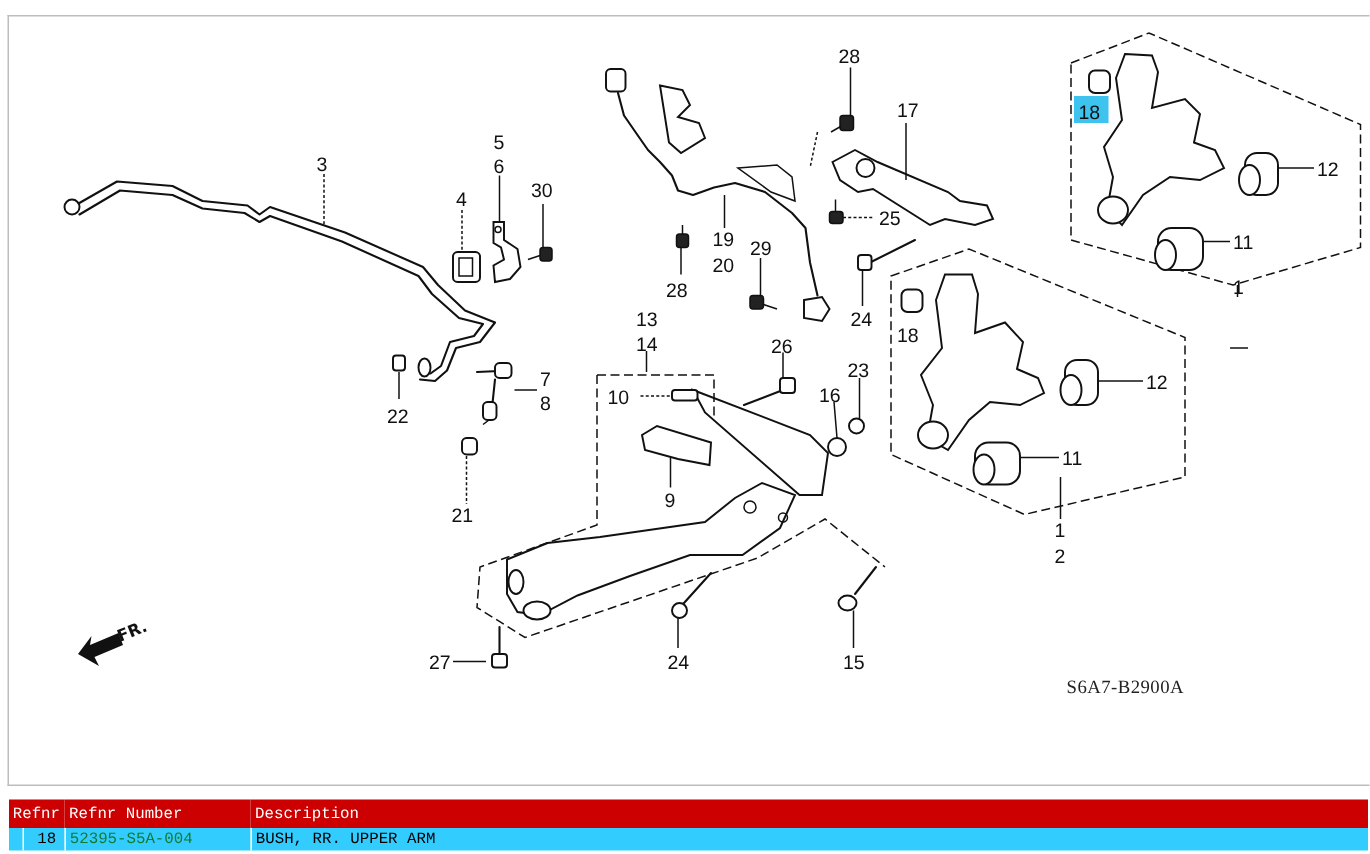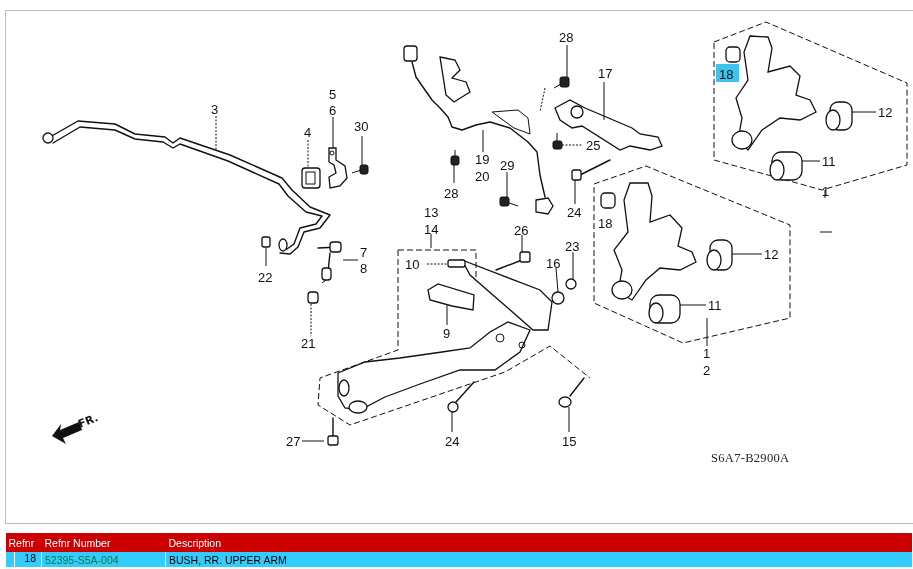--- a/index.html
+++ b/index.html
@@ -8,21 +8,21 @@
   #diagram-svg { position:absolute; left:0; top:0; width:913px; height:528px; }
   .callout { font-family:"Liberation Sans", sans-serif; font-size:13px; fill:#111; }
   .callout-hl-bg { fill:#3ec3ef; }
   .code { font-family:"Liberation Serif", serif; font-size:12.5px; fill:#222; letter-spacing:0.3px; }
   .ln { stroke:#111; stroke-width:1.4; fill:none; stroke-linecap:round; stroke-linejoin:round; }
   .thin { stroke:#111; stroke-width:1; fill:none; }
   .dash { stroke:#111; stroke-width:1; fill:none; stroke-dasharray:6 3; }
   .dot { stroke:#111; stroke-width:1; fill:none; stroke-dasharray:2 1.5; }
   .part { fill:#fff; stroke:#111; stroke-width:1.3; }
   .dark { fill:#222; stroke:#111; stroke-width:1; }
-  #parts-table { position:absolute; left:5px; top:533px; width:907px; border-collapse:collapse; font-family:Liberation Sans, sans-serif; font-size:10.5px; }
+  #parts-table { position:absolute; left:5px; top:533px; width:907px; border-collapse:collapse; font-family:Liberation Mono, monospace; font-size:10.5px; }
   #parts-table th { background:#cc0000; color:#ffffff; text-align:left; font-weight:normal; height:19px; padding:0 3px; white-space:nowrap; }
   #parts-table td { background:#33ccff; height:15px; padding:0 3px; border-left:1px solid #ffffff; white-space:nowrap; color:#000; }
   #parts-table td.c-pn { color:#117a2e;margin-top:38px; }
   #parts-table td.c-ref { text-align:right; padding-right:5px; }
 </style>
 </head>
 <body>
 
 <div id="diagram-frame"></div>
 

